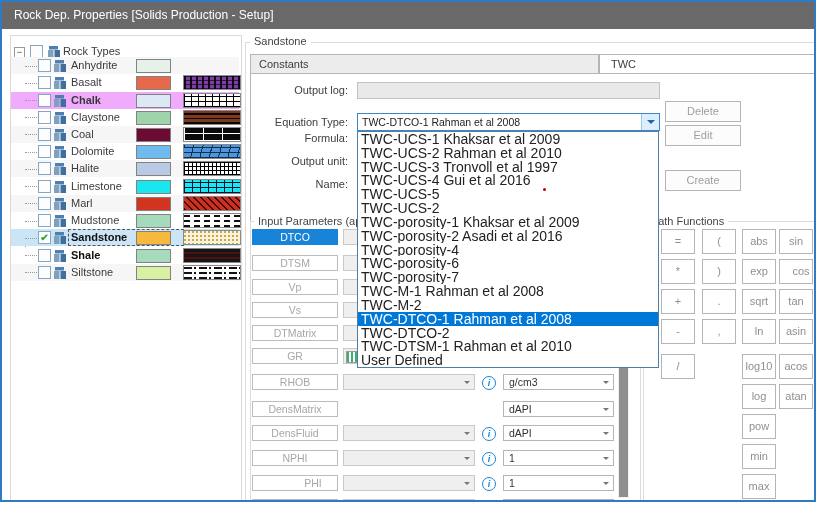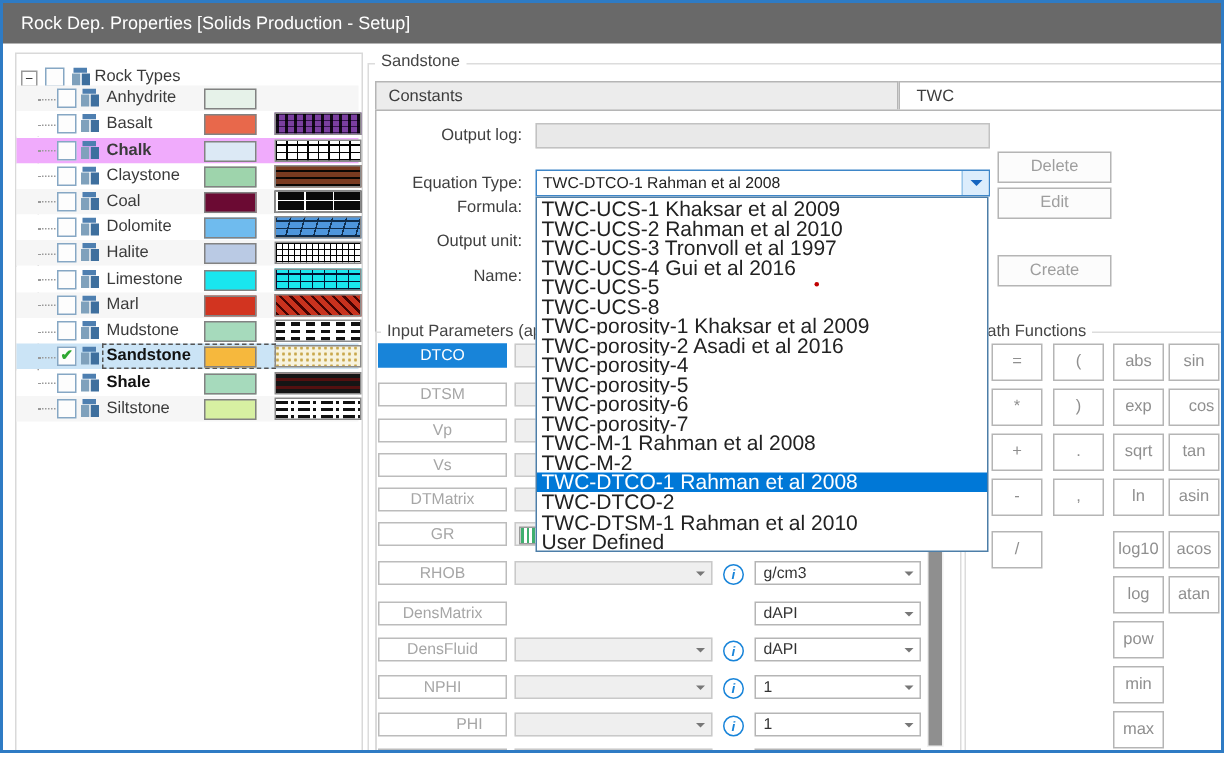--- a/index.html
+++ b/index.html
@@ -396,25 +396,24 @@
         <div class="mfbtn" style="left:740px;top:442px;">min</div>
         <div class="mfbtn" style="left:740px;top:472px;">max</div>
       </div>
 
     <div class="abs ddlist" id="ddlist">
         <div class="dditem">TWC-UCS-1 Khaksar et al 2009</div>
         <div class="dditem">TWC-UCS-2 Rahman et al 2010</div>
         <div class="dditem">TWC-UCS-3 Tronvoll et al 1997</div>
         <div class="dditem">TWC-UCS-4 Gui et al 2016</div>
         <div class="dditem">TWC-UCS-5</div>
-        <div class="dditem">TWC-UCS-8</div>
+        <div class="dditem">TWC-UCS-2</div>
         <div class="dditem">TWC-porosity-1 Khaksar et al 2009</div>
         <div class="dditem">TWC-porosity-2 Asadi et al 2016</div>
         <div class="dditem">TWC-porosity-4</div>
-        <div class="dditem">TWC-porosity-5</div>
         <div class="dditem">TWC-porosity-6</div>
         <div class="dditem">TWC-porosity-7</div>
         <div class="dditem">TWC-M-1 Rahman et al 2008</div>
         <div class="dditem">TWC-M-2</div>
         <div class="dditem sel">TWC-DTCO-1 Rahman et al 2008</div>
         <div class="dditem">TWC-DTCO-2</div>
         <div class="dditem">TWC-DTSM-1 Rahman et al 2010</div>
         <div class="dditem">User Defined</div>
       </div>
     <div class="abs reddot"></div>

